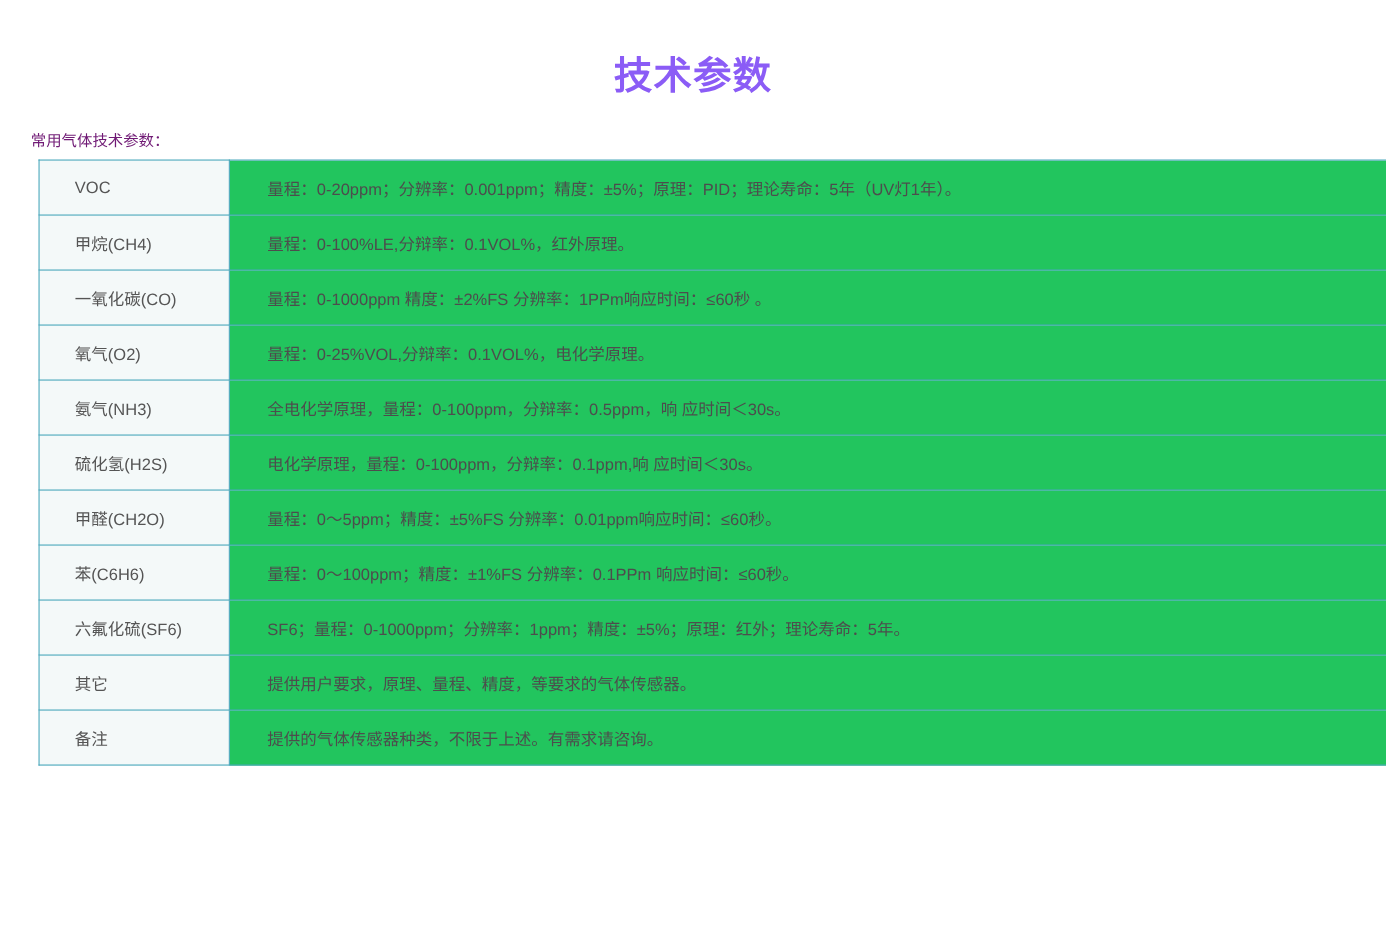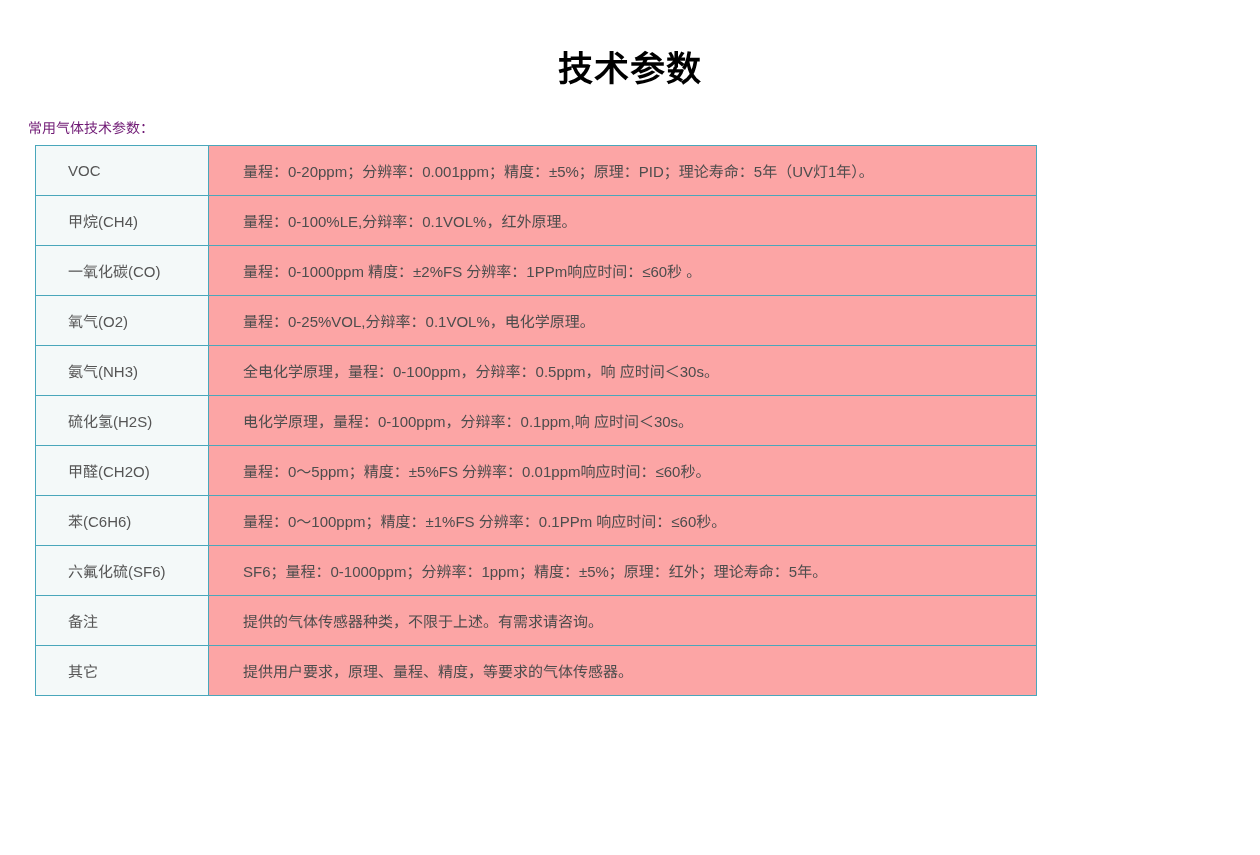--- a/index.html
+++ b/index.html
@@ -7,51 +7,51 @@
     width: 1260px;
     background: #ffffff;
     font-family: "Liberation Sans", "DejaVu Sans", sans-serif;
   }
   body { min-height: 855px; }
 
   .page-title {
     text-align: center;
     font-size: 35px;
     font-weight: 800;
-    color: #000000;
+    color: #8b5cf6;
     letter-spacing: 1px;
     padding-top: 40px;
   }
 
   .table-caption {
     font-size: 14px;
     color: #701a75;
     margin: 26px 0 8px 28px;
   }
 
   table.spec-table {
-    width: 1002px;
+    width: 1226px;
     margin: 0 auto 30px 35px;
     border-collapse: collapse;
     table-layout: fixed;
   }
   table.spec-table td {
     border: 1px solid #49a7bb;
     height: 50px;
     font-size: 15px;
     vertical-align: middle;
   }
   td.gas-name-cell {
     width: 173px;
     background: #f4f9f9;
     color: #555555;
     padding-left: 32px;
   }
   td.gas-spec-cell {
-    background: #fca5a5;
+    background: #22c55e;
     color: #4d4d4d;
     padding-left: 34px;
   }
 </style>
 </head>
 <body>
 
 <h1 class="page-title">技术参数</h1>
 
 <div class="table-caption">常用气体技术参数：</div>
@@ -100,22 +100,22 @@
   </tr>
 
 
 
   <tr>
     <td class="gas-name-cell">六氟化硫(SF6)</td>
     <td class="gas-spec-cell">SF6；量程：0-1000ppm；分辨率：1ppm；精度：±5%；原理：红外；理论寿命：5年。</td>
   </tr>
 
   <tr>
-    <td class="gas-name-cell">备注</td>
-    <td class="gas-spec-cell">提供的气体传感器种类，不限于上述。有需求请咨询。</td>
+    <td class="gas-name-cell">其它</td>
+    <td class="gas-spec-cell">提供用户要求，原理、量程、精度，等要求的气体传感器。</td>
   </tr>
 
   <tr>
-    <td class="gas-name-cell">其它</td>
-    <td class="gas-spec-cell">提供用户要求，原理、量程、精度，等要求的气体传感器。</td>
+    <td class="gas-name-cell">备注</td>
+    <td class="gas-spec-cell">提供的气体传感器种类，不限于上述。有需求请咨询。</td>
   </tr>
 </tbody>
 </table>
 
 </body></html>

